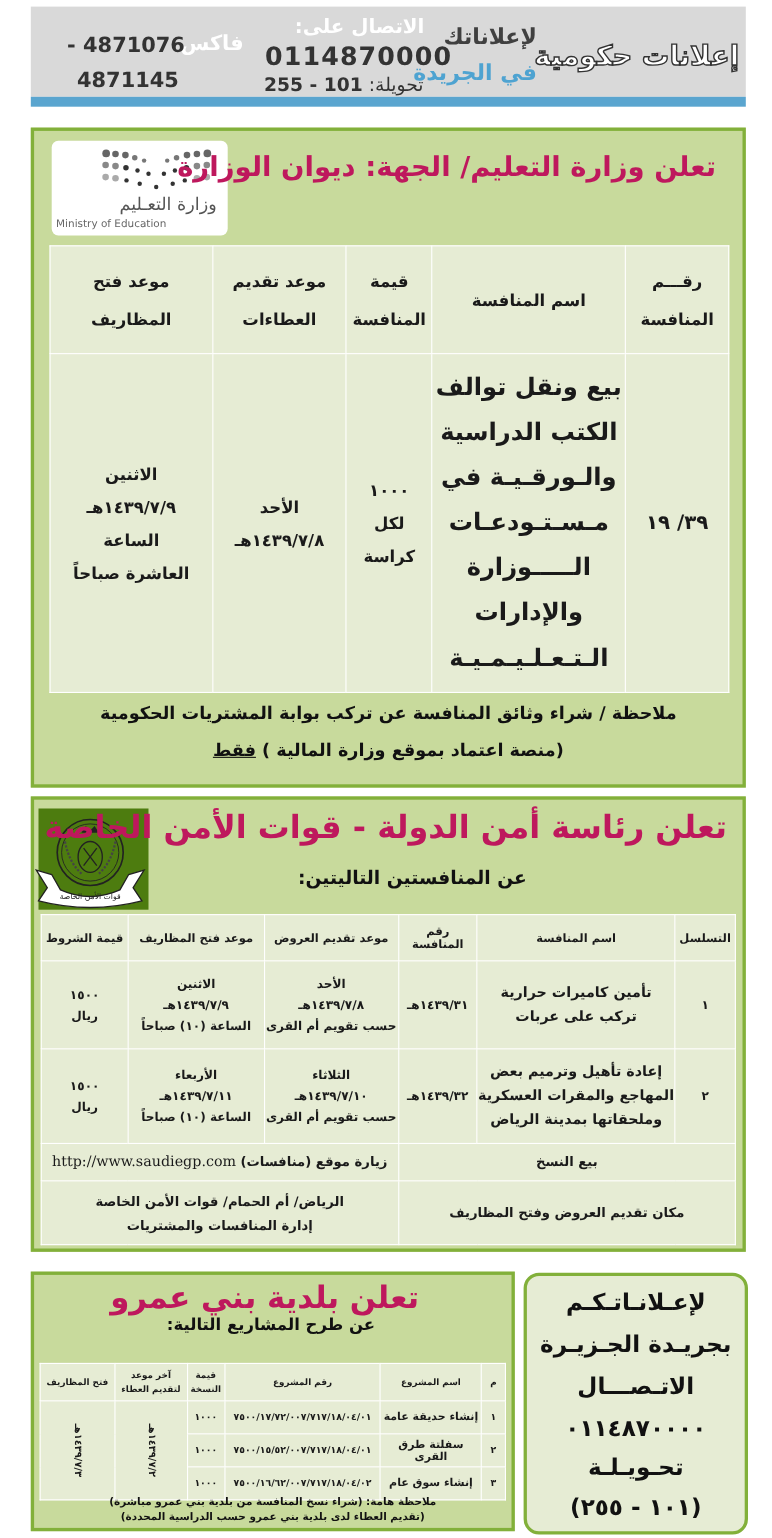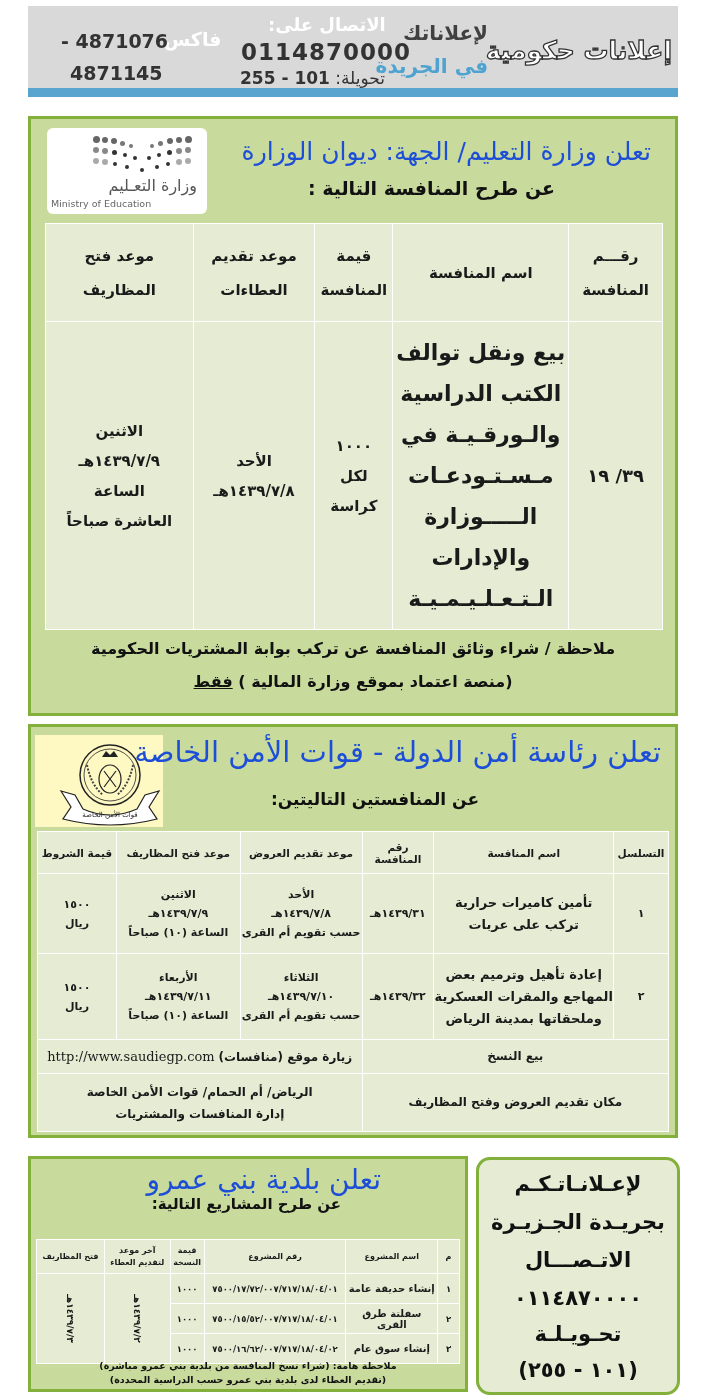--- a/index.html
+++ b/index.html
@@ -17,21 +17,21 @@
   .b-phone { position: absolute; left: 213px; top: 33px; font-size: 23px; font-weight: bold; color: #333;
     direction: ltr; letter-spacing: 1px; font-family: "DejaVu Sans", sans-serif; }
   .b-ext { position: absolute; left: 212px; top: 62px; font-size: 17px; color: #333; direction: rtl; white-space: nowrap; }
   .b-ext b { font-weight: bold; direction: ltr; unicode-bidi: embed; }
   .b-fax-label { position: absolute; left: 136px; top: 22px; font-size: 19px; color: #fff; font-weight: bold; }
   .b-fax1 { position: absolute; left: 33px; top: 24px; font-size: 19px; font-weight: bold; color: #333; direction: ltr; }
   .b-fax2 { position: absolute; left: 42px; top: 56px; font-size: 19px; font-weight: bold; color: #333; direction: ltr; }
 
   
   .ad { position: absolute; background: #c8da9c; border: 3px solid #82b03a; }
-  .ad-title { position: absolute; font-weight: normal; color: #1d4ed8; white-space: nowrap; }
+  .ad-title { position: absolute; font-weight: bold; color: #be185d; white-space: nowrap; }
   .ad-sub { position: absolute; font-weight: bold; color: #111; white-space: nowrap; }
   table { border-collapse: collapse; position: absolute; background: #e6ecd4; }
   td, th { border: 1.5px solid #ffffff; text-align: center; vertical-align: middle; font-weight: bold; color: #1a1a1a; margin-top: 36px; }
   th { font-weight: bold; }
 
   
   #ad1 { left: 28px; top: 116px; width: 650px; height: 600px; }
   #ad1 .logo { position: absolute; left: 16px; top: 9px; width: 160px; height: 86px; background: #fff; border-radius: 6px; }
   .dots { position: absolute; left: 46px; top: 6px; width: 100px; height: 44px; }
   .dot { position: absolute; width: 6px; height: 6px; border-radius: 50%; background: #777; }
@@ -42,21 +42,21 @@
   #ad1 table { left: 14px; top: 104px; width: 618px; }
   #ad1 th { height: 98px; font-size: 15px; line-height: 34px; }
   #ad1 td { height: 308px; font-size: 15px; line-height: 30px; }
   #ad1 td.name { font-size: 22px; line-height: 41px; text-align: center; }
   #ad1 td.num { font-size: 18px; }
   .ad1-note { position: absolute; left: 0; width: 644px; text-align: center; font-size: 16px; font-weight: bold; }
   .ad1-note u { text-decoration: underline; }
 
   
   #ad2 { left: 28px; top: 724px; width: 650px; height: 414px; }
-  #ad2 .logo { position: absolute; left: 4px; top: 8px; width: 128px; height: 92px; background: #fef9c3; }
+  #ad2 .logo { position: absolute; left: 4px; top: 8px; width: 100px; height: 92px; background: #4d7c0f; }
   #ad2 .ad-title { right: 14px; top: 8px; font-size: 29px; }
   #ad2 .ad-sub { right: 196px; top: 62px; font-size: 17px; }
   #ad2 table { left: 6px; top: 104px; width: 632px; }
   #ad2 th { height: 42px; font-size: 10.5px; }
   #ad2 td { font-size: 11px; line-height: 19px; }
   #ad2 td.name { font-size: 13px; line-height: 22px; }
   #ad2 tr.r1 td { height: 80px; }
   #ad2 tr.r2 td { height: 86px; }
   #ad2 tr.r3 td { height: 34px; }
   #ad2 tr.r4 td { height: 58px; }
@@ -125,21 +125,20 @@
       <span class="dot" style="left:92px;top:24px;background:#aaa"></span>
       <span class="dot" style="left:83px;top:25px;background:#aaa"></span>
       <span class="dot" style="left:73px;top:28px;width:4px;height:4px;background:#333"></span>
       <span class="dot" style="left:62px;top:31px;width:4px;height:4px;background:#333"></span>
       <span class="dot" style="left:47px;top:34px;width:4px;height:4px;background:#333"></span>
     </div>
     <div class="logo-ar">وزارة التعـليم</div>
     <div class="logo-en">Ministry of Education</div>
   </div>
   <div class="ad-title">تعلن وزارة التعليم/ الجهة: ديوان الوزارة</div>
-  <div class="ad-sub">عن طرح المنافسة التالية :</div>
 
   <table>
     <tbody>
         <tr>
       <th style="width:94px">رقـــم المنافسة</th>
       <th style="width:176px">اسم المنافسة</th>
       <th style="width:78px">قيمة المنافسة</th>
       <th style="width:122px">موعد تقديم العطاءات</th>
       <th style="width:148px">موعد فتح المظاريف</th>
     </tr>

